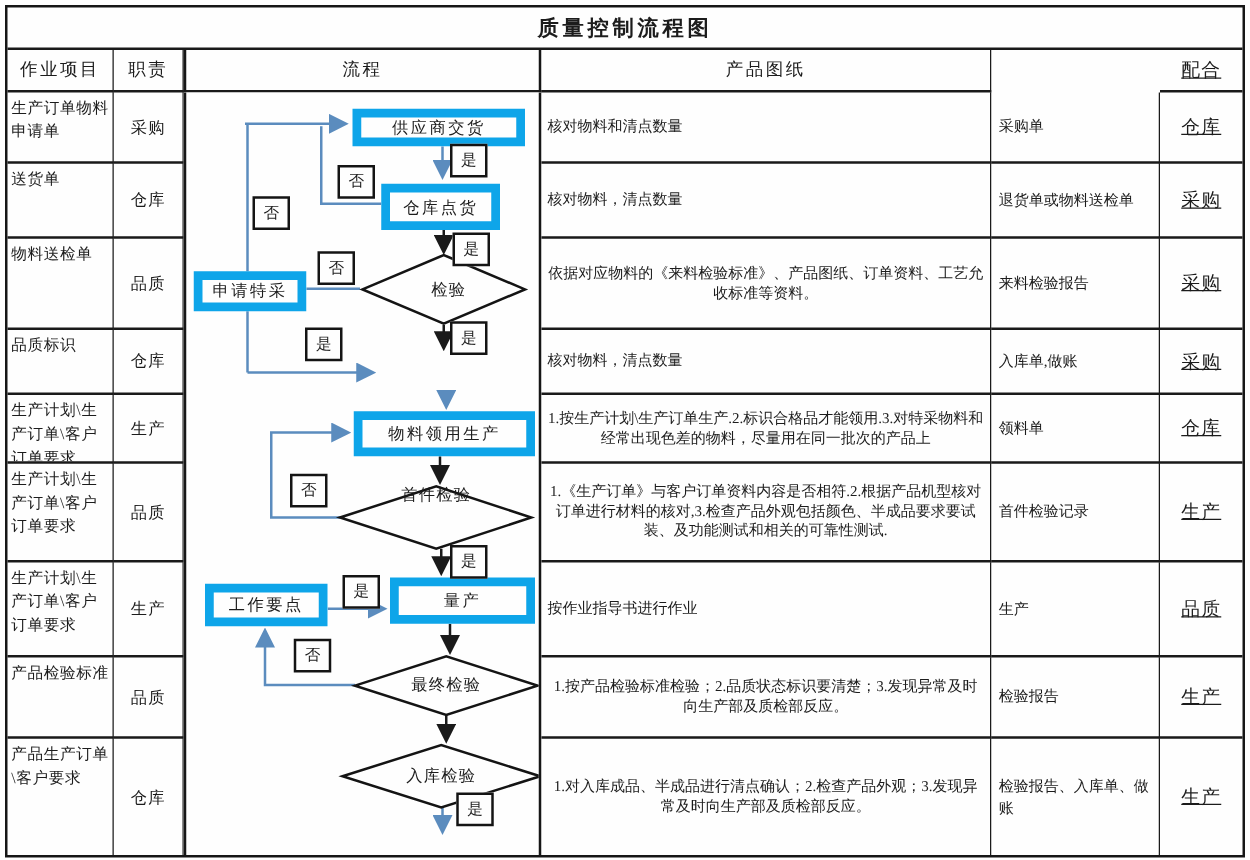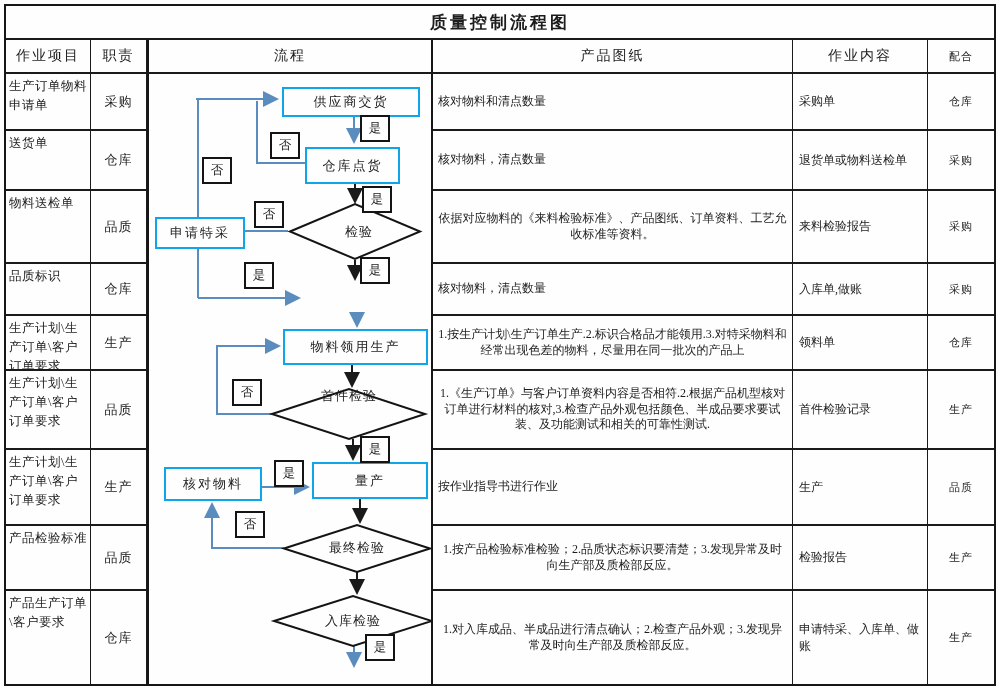--- a/index.html
+++ b/index.html
@@ -10,44 +10,43 @@
        grid-template-columns:85px 56px 286px 360px 135px 1fr;
        grid-template-rows:34px 34px 57px 60px 73px 52px 55px 79px 76px 65px 1fr;}
   .c{border-right:1.5px solid #1a1a1a;border-bottom:2px solid #1a1a1a;overflow:hidden;box-sizing:border-box;}
   .title{display:flex;align-items:center;justify-content:center;font-size:17px;font-weight:bold;
          letter-spacing:3px;border-right:none;}
   .hd{display:flex;align-items:center;justify-content:center;font-size:14px;letter-spacing:2px;}
   .item{font-size:12.5px;line-height:1.5;padding:3px 1px 0 3px;letter-spacing:0.5px;}
   .duty{display:flex;align-items:center;justify-content:center;font-size:13px;letter-spacing:1px;}
   .points{display:flex;align-items:center;font-size:12px;line-height:1.32;padding:2px 5px;text-align:center;}
   .content{display:flex;align-items:center;font-size:12px;line-height:1.35;padding:2px 6px;}
-  .coop{display:flex;align-items:center;justify-content:center;font-size:11px;letter-spacing:1px;border-right:none;}
+  .coop{display:flex;align-items:center;justify-content:center;font-size:15px;letter-spacing:1px;border-right:none;text-decoration:underline;}
   .flowcell{position:relative;border-left:2px solid #161616;border-right:2px solid #161616;
             border-bottom:none;background:#fefefe;}
   .flowcell svg{position:absolute;left:0;top:0;}
-  .node{position:absolute;background:#fefefe;border:2px solid #0ea5e9;display:flex;align-items:center;
+  .node{position:absolute;background:#fefefe;border:7px solid #0ea5e9;display:flex;align-items:center;
         justify-content:center;font-size:13px;letter-spacing:2px;box-sizing:border-box;}
   .dlabel{position:absolute;display:flex;align-items:center;justify-content:center;
           font-size:13px;letter-spacing:1px;background:transparent;}
   .yn{position:absolute;width:30px;height:27px;background:#fefefe;border:2px solid #141414;
       display:flex;align-items:center;justify-content:center;font-size:12.5px;box-sizing:border-box;}
 </style>
 </head>
 <body>
 
 <div class="sheet">
   <div class="tbl">
 
     <div class="c title" style="grid-area:1/1/2/7">质量控制流程图</div>
 
     <div class="c hd" style="grid-area:2/1">作业项目</div>
     <div class="c hd" style="grid-area:2/2">职责</div>
     <div class="c hd flowhd" style="grid-area:2/3;border-left:2px solid #161616;border-right:2px solid #161616">流程</div>
     <div class="c hd" style="grid-area:2/4">产品图纸</div>
-    <div class="c hd" style="grid-area:2/5">作业内容</div>
     <div class="c hd coop" style="grid-area:2/6">配合</div>
 
     <div class="c item" style="grid-area:3/1">生产订单物料申请单</div>
     <div class="c duty" style="grid-area:3/2">采购</div>
     <div class="c item" style="grid-area:4/1">送货单</div>
     <div class="c duty" style="grid-area:4/2">仓库</div>
     <div class="c item" style="grid-area:5/1">物料送检单</div>
     <div class="c duty" style="grid-area:5/2">品质</div>
     <div class="c item" style="grid-area:6/1">品质标识</div>
     <div class="c duty" style="grid-area:6/2">仓库</div>
@@ -80,21 +79,21 @@
     <div class="c points" style="grid-area:8/4">1.《生产订单》与客户订单资料内容是否相符.2.根据产品机型核对订单进行材料的核对,3.检查产品外观包括颜色、半成品要求要试装、及功能测试和相关的可靠性测试.</div>
     <div class="c content" style="grid-area:8/5">首件检验记录</div>
     <div class="c coop" style="grid-area:8/6">生产</div>
     <div class="c points" style="grid-area:9/4">按作业指导书进行作业</div>
     <div class="c content" style="grid-area:9/5">生产</div>
     <div class="c coop" style="grid-area:9/6">品质</div>
     <div class="c points" style="grid-area:10/4">1.按产品检验标准检验；2.品质状态标识要清楚；3.发现异常及时向生产部及质检部反应。</div>
     <div class="c content" style="grid-area:10/5">检验报告</div>
     <div class="c coop" style="grid-area:10/6">生产</div>
     <div class="c points" style="grid-area:11/4;border-bottom:none">1.对入库成品、半成品进行清点确认；2.检查产品外观；3.发现异常及时向生产部及质检部反应。</div>
-    <div class="c content" style="grid-area:11/5;border-bottom:none">申请特采、入库单、做账</div>
+    <div class="c content" style="grid-area:11/5;border-bottom:none">检验报告、入库单、做账</div>
     <div class="c coop" style="grid-area:11/6;border-bottom:none">生产</div>
 
     <div class="c flowcell" style="grid-area:3/3/12/4">
 
       <svg width="286" height="605" viewBox="0 0 286 605">
         <defs>
           <marker id="ab" markerWidth="8" markerHeight="8" refX="6" refY="4" orient="auto">
               <path d="M0,0 L8,4 L0,8 z" fill="#1a1a1a"></path>
             </marker>
           <marker id="abl" markerWidth="8" markerHeight="8" refX="6" refY="4" orient="auto">
@@ -125,21 +124,21 @@
         <polygon points="123,340 200,315 276,340 200,365" fill="#fefefe" stroke="#141414" stroke-width="2"></polygon>
         <polygon points="135,474.5 208,451 281,474.5 208,498" fill="#fefefe" stroke="#141414" stroke-width="2"></polygon>
         <polygon points="125,547 204,522 283,547 204,572" fill="#fefefe" stroke="#141414" stroke-width="2"></polygon>
       </svg>
 
       <div class="node" style="left:133px;top:13px;width:138px;height:30px">供应商交货</div>
       <div class="node" style="left:156px;top:73px;width:95px;height:37px">仓库点货</div>
       <div class="node" style="left:6px;top:143px;width:90px;height:32px">申请特采</div>
       <div class="node" style="left:134px;top:255px;width:145px;height:36px">物料领用生产</div>
       <div class="node" style="left:163px;top:388px;width:116px;height:37px">量产</div>
-      <div class="node" style="left:15px;top:393px;width:98px;height:34px">核对物料</div>
+      <div class="node" style="left:15px;top:393px;width:98px;height:34px">工作要点</div>
 
       <div class="dlabel" style="left:170px;top:147px;width:80px;height:22px">检验</div>
       <div class="dlabel" style="left:160px;top:312px;width:80px;height:20px">首件检验</div>
       <div class="dlabel" style="left:168px;top:464px;width:80px;height:20px">最终检验</div>
       <div class="dlabel" style="left:164px;top:537px;width:80px;height:20px">入库检验</div>
 
       <div class="yn" style="left:211px;top:41px">是</div>
       <div class="yn" style="left:121px;top:58px">否</div>
       <div class="yn" style="left:53px;top:83px">否</div>
       <div class="yn" style="left:213px;top:112px">是</div>

